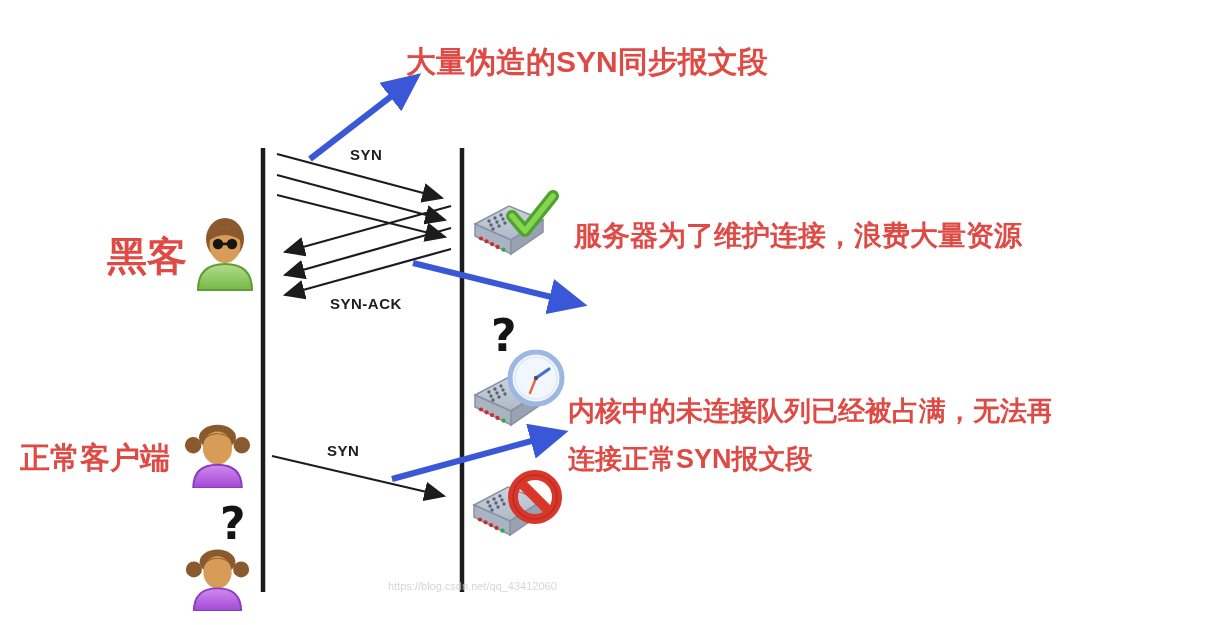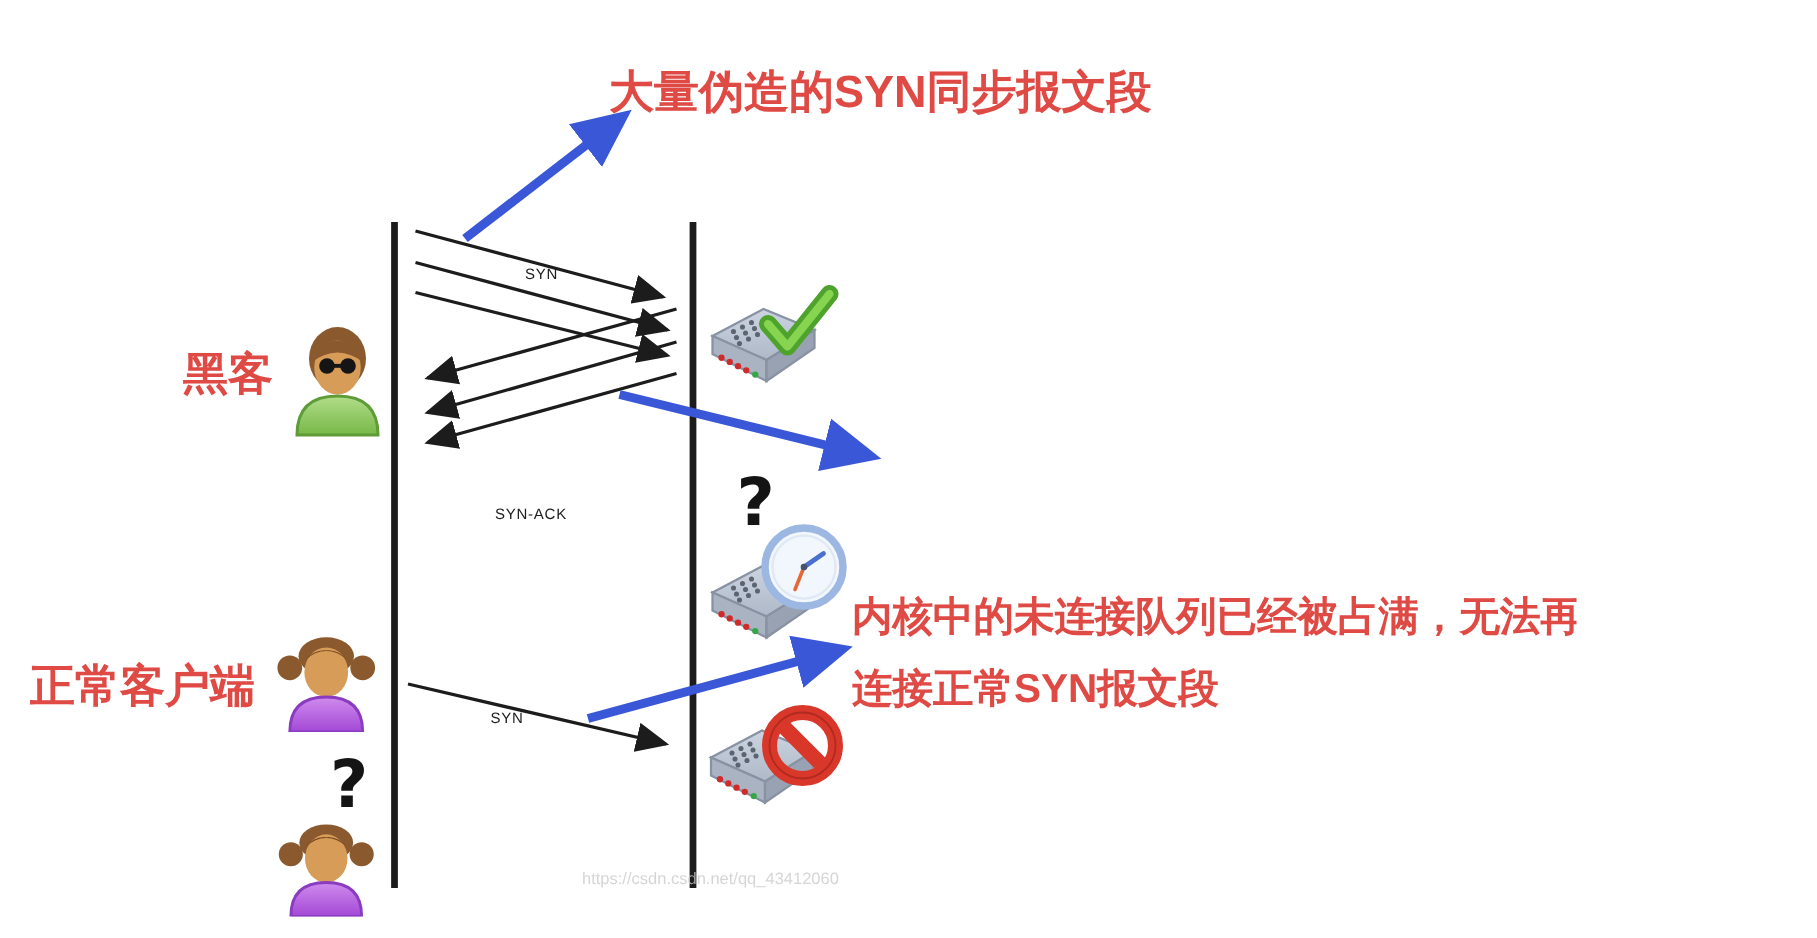--- a/index.html
+++ b/index.html
@@ -4,29 +4,29 @@
 <style>
   html,body{margin:0;padding:0;background:#ffffff;}
   .canvas{
     position:relative;width:1051px;height:625px;background:#ffffff;overflow:hidden;
     font-family:"Liberation Sans","DejaVu Sans",sans-serif;
   }
   .abs{position:absolute;}
   svg.layer{position:absolute;left:0;top:0;width:1211px;height:625px;pointer-events:none;}
   .red-text{color:#df4a45;font-weight:600;white-space:nowrap;line-height:1.15;}
   .title-top{left:406px;top:45px;font-size:30px;}
-  .hacker-label{left:107px;top:233px;font-size:30px;margin-left:15px;}
+  .hacker-label{left:107px;top:233px;font-size:40px;}
   .client-label{left:20px;top:441px;font-size:30px;text-align:right;}
   .anno-1{left:574px;top:220px;font-size:28px;}
   .anno-2{left:592px;top:287px;font-size:28px;}
   .anno-3a{left:568px;top:396px;font-size:27px;}
   .anno-3b{left:568px;top:444px;font-size:27px;text-align:center;}
-  .msg-label{color:#1c1c1c;font-weight:400;font-size:10px;letter-spacing:.5px;white-space:nowrap;margin-top:32px;}
+  .msg-label{color:#1c1c1c;font-weight:700;font-size:15px;letter-spacing:.5px;white-space:nowrap;}
   .syn-top{left:350px;top:146px;}
-  .syn-ack{left:330px;top:306px;}
+  .syn-ack{left:330px;top:295px;}
   .syn-bottom{left:327px;top:442px;}
   .qmark{color:#141414;font-weight:700;font-size:44px;font-family:"DejaVu Sans",sans-serif;line-height:1;}
   .q-server{left:491px;top:314px;}
   .q-client{left:220px;top:502px;}
   .watermark{left:388px;top:580px;font-size:11px;color:#c8c8c8;opacity:.75;white-space:nowrap;}
   .icon-svg{position:absolute;overflow:visible;}
   .hidden-defs{position:absolute;width:0;height:0;overflow:hidden;}
 </style>
 </head>
 <body>
@@ -111,20 +111,21 @@
     <g stroke="#3a57d7" stroke-width="6">
       <line x1="310" y1="159" x2="415" y2="78" marker-end="url(#mBlue)"></line>
       <line x1="413" y1="263" x2="580" y2="304" marker-end="url(#mBlue)"></line>
       <line x1="392" y1="479" x2="561" y2="433" marker-end="url(#mBlue)"></line>
     </g>
   </svg>
 
   <div class="abs red-text title-top">大量伪造的SYN同步报文段</div>
   <div class="abs red-text hacker-label">黑客</div>
   <div class="abs red-text client-label">正常客户端</div>
+  <div class="abs red-text anno-1">服务器为了维护连接，浪费大量资源</div>
   <div class="abs red-text anno-3a">内核中的未连接队列已经被占满，无法再</div>
   <div class="abs red-text anno-3b">连接正常SYN报文段</div>
 
   <div class="abs msg-label syn-top">SYN</div>
   <div class="abs msg-label syn-ack">SYN-ACK</div>
   <div class="abs msg-label syn-bottom">SYN</div>
 
   <div class="abs qmark q-server">?</div>
   <div class="abs qmark q-client">?</div>
 
@@ -166,15 +167,15 @@
 
   <svg class="icon-svg" style="left:468px;top:477px;width:80px;height:66px;">
     <use href="#sym-server" width="80" height="66"></use>
   </svg>
   <svg class="icon-svg" style="left:505px;top:468px;width:60px;height:58px;" viewBox="0 0 60 58">
     <circle cx="30" cy="29" r="22" fill="none" stroke="#d8372a" stroke-width="10"></circle>
     <line x1="15" y1="14" x2="45" y2="44" stroke="#d8372a" stroke-width="10"></line>
     <circle cx="30" cy="29" r="22" fill="none" stroke="#b02a20" stroke-width="1.2"></circle>
   </svg>
 
-  <div class="abs watermark">https://csdn.csdn.net/qq_43412060</div>
+  <div class="abs watermark">https://blog.csdn.net/qq_43412060</div>
 
 </div>
 
 </body></html>

